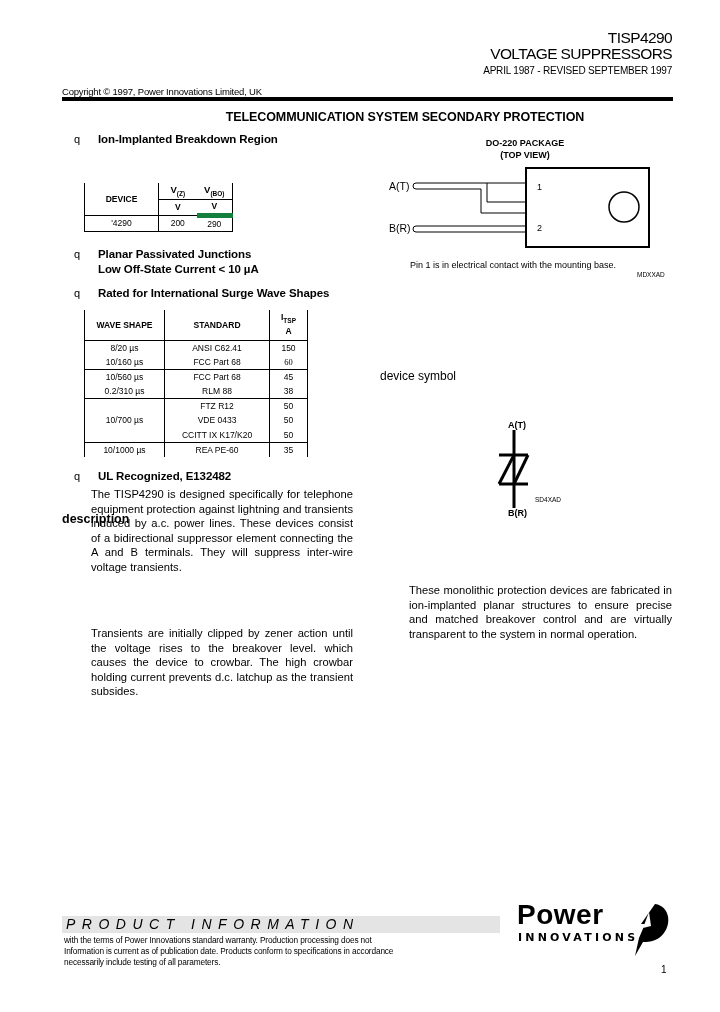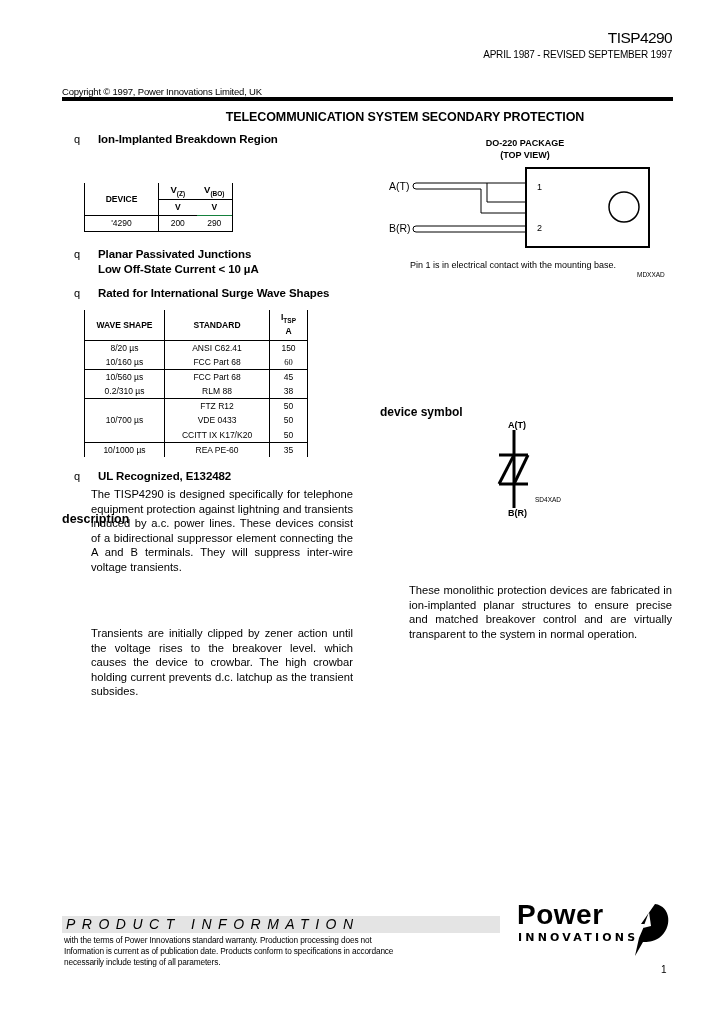--- a/index.html
+++ b/index.html
@@ -17,37 +17,38 @@
   table { border-collapse:collapse; font-size:8.5px; }
   td, th { text-align:center; font-weight:normal; }
   .tbl1 { left:84px; top:183px; }
   .tbl1 td { height:16px; }
   .tbl2 { left:84px; top:310px; }
   .tbl2 td { height:14.6px; }
   .bold { font-weight:bold; }
   .pkg-title { left:470px; top:137px; width:110px; text-align:center; font-weight:bold; font-size:9px; line-height:12px; }
   .pin-note { left:410px; top:260px; font-size:9px; }
   .mdx { left:637px; top:271px; font-size:6.5px; }
-  .sym-heading { left:380px; top:369px; font-weight:bold; font-size:12px;margin-top:36px; }
+  .sym-heading { left:380px; top:369px; font-weight:normal; font-size:12px; }
   .desc-heading { left:62px; top:512px; font-weight:bold; font-size:12.5px; }
   .para { font-size:11.2px; line-height:14.6px; text-align:justify; }
   .para-left { left:91px; width:262px; }
   .para-right { left:409px; width:263px; top:583px; }
   .footer-bar { left:62px; top:916px; width:438px; height:17px; background:#e4e4e4; }
   .footer-title { left:66px; top:916px; font-style:italic; font-size:14px; letter-spacing:6.5px; line-height:17px; }
   .footer-text { left:64px; top:935px; font-size:8.3px; line-height:10.8px; letter-spacing:-0.15px; }
   .logo-power { left:517px; top:900px; font-size:28px; font-weight:bold; letter-spacing:0.5px; line-height:30px; }
   .logo-innov { left:518px; top:931px; font-size:11px; font-weight:bold; letter-spacing:3.2px; font-family:"DejaVu Sans", sans-serif; }
   .page-num { left:661px; top:964px; font-size:10px; }
 </style>
 </head>
 <body>
 
 <div class="abs title-block">
   <div class="title-line">TISP4290</div>
+  <div class="title-line">VOLTAGE SUPPRESSORS</div>
   <div class="date-line">APRIL 1987 - REVISED SEPTEMBER 1997</div>
 </div>
 <div class="abs copyright">Copyright © 1997, Power Innovations Limited, UK</div>
 <div class="abs top-rule"></div>
 
 <div class="abs section-heading">TELECOMMUNICATION SYSTEM SECONDARY PROTECTION</div>
 
 <div class="abs bullet" style="top:133px">q</div>
 <div class="abs feat" style="top:132px">
   <div>Ion-Implanted Breakdown Region</div>
@@ -60,21 +61,21 @@
     <td style="width:38px;font-size:9.5px;" class="bold"><span>V</span><sub style="font-size:6.5px">(Z)</sub></td>
     <td style="width:36px;font-size:9.5px;border-right:1px solid #000;" class="bold"><span>V</span><sub style="font-size:6.5px">(BO)</sub></td>
   </tr>
   <tr>
     <td class="bold" style="border-top:1px solid #000;">V</td>
     <td class="bold" style="border-top:1px solid #000;border-right:1px solid #000;">V</td>
   </tr>
   <tr>
     <td style="border:1px solid #000;border-bottom:1px solid #000;">'4290</td>
     <td style="border-top:1px solid #000;border-bottom:1px solid #000;">200</td>
-    <td style="border-top:1px solid #15803d;border-bottom:1px solid #000;border-right:1px solid #000;">290</td>
+    <td style="border-top:5px solid #15803d;border-bottom:1px solid #000;border-right:1px solid #000;">290</td>
   </tr>
 </tbody>
   </table>
 
 <div class="abs bullet" style="top:248px">q</div>
 <div class="abs feat" style="top:247px">
   <div>Planar Passivated Junctions</div>
   <div>Low Off-State Current   &lt; 10 µA</div>
 </div>
 

